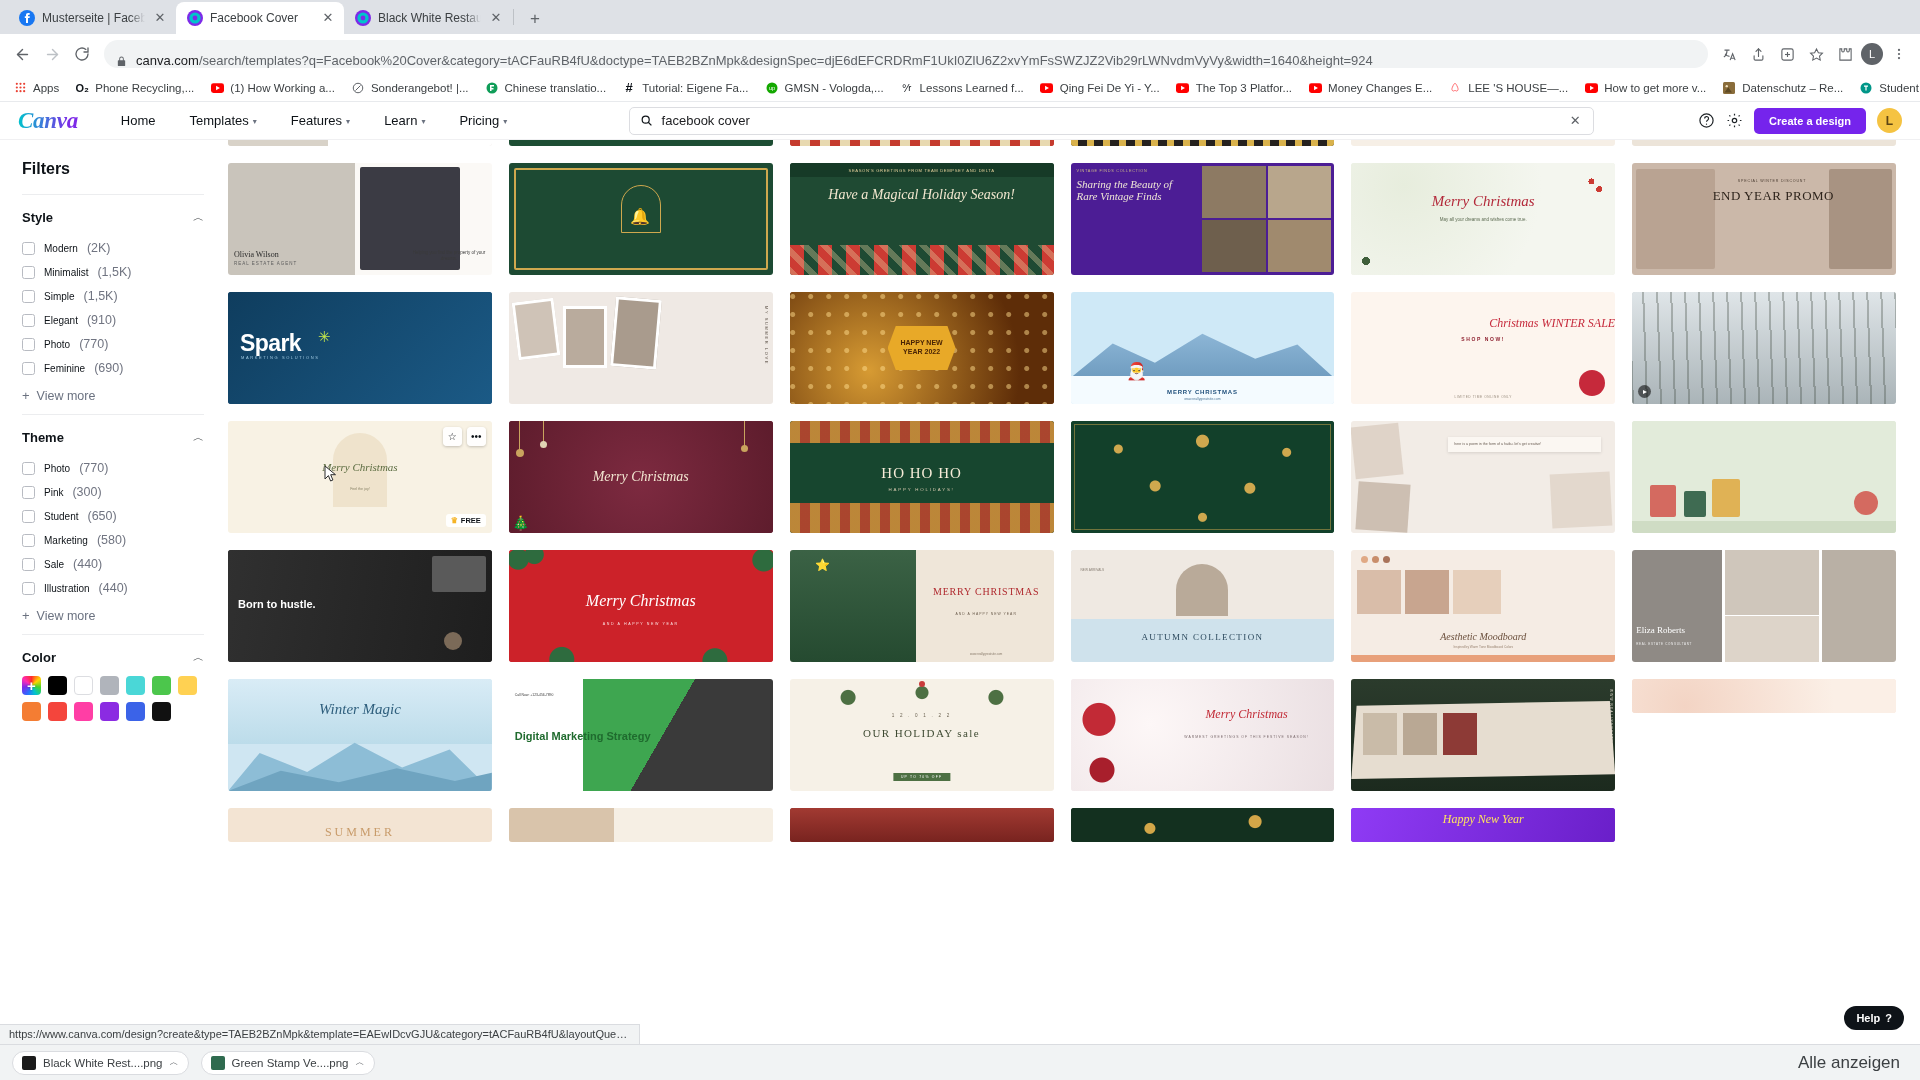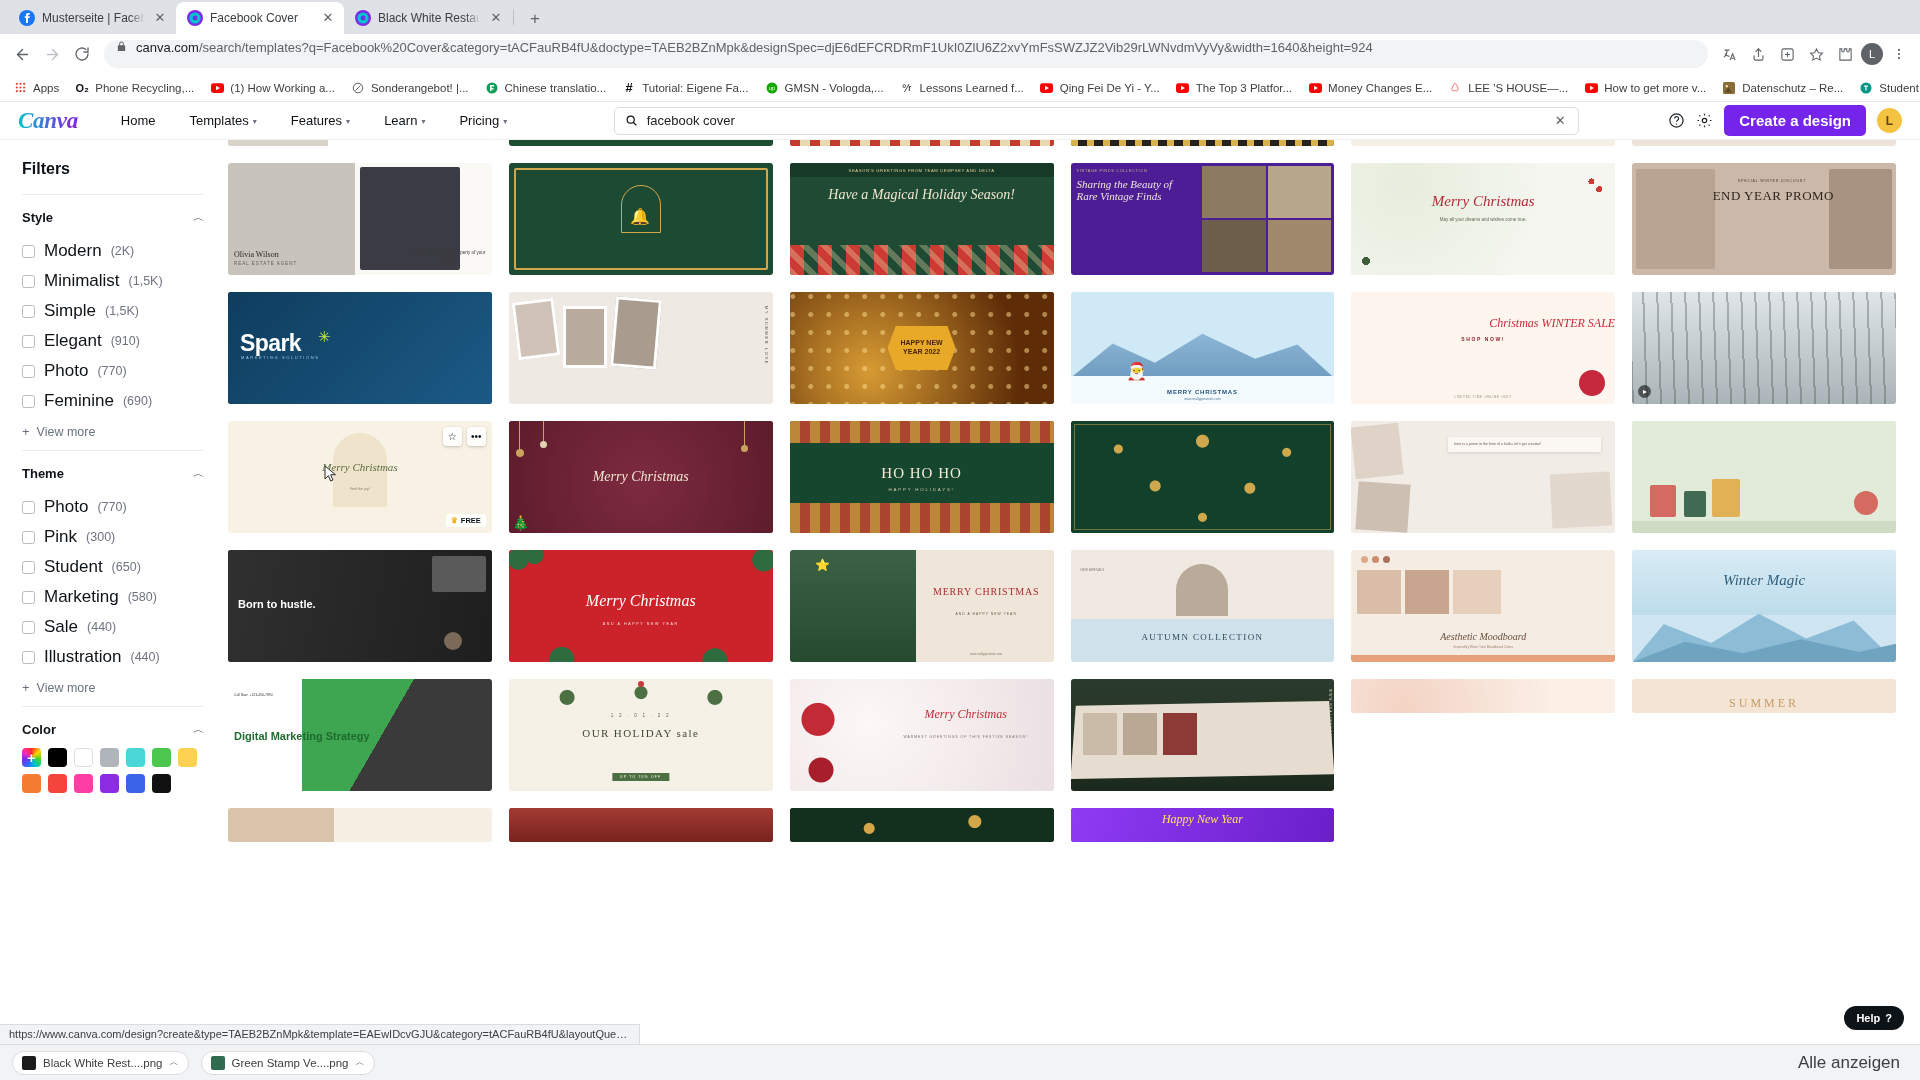--- a/index.html
+++ b/index.html
@@ -73,21 +73,21 @@
     display: flex; align-items: center; justify-content: center;
     color: #5f6368;
   }
   .navbtn.disabled { color: #bdc1c6; }
   .omnibox {
     flex: 1 1 auto;
     height: 28px;
     background: #f1f3f4;
     border-radius: 14px;
     display: flex;
-    align-items: flex-start;
+    align-items: flex-end;
     padding: 0 12px;
     margin: 0 6px;
     gap: 9px;
     overflow: hidden;
   }
   .omnibox-url {
     font-size: 13px;
     color: #202124;
     white-space: nowrap;
     overflow: hidden;
@@ -173,21 +173,21 @@
     gap: 9px;
     background: #fff;
   }
   .search-val { font-size: 13px; color: #202124; flex: 1 1 auto; }
   .search-clear { color: #5f6368; font-size: 13px; padding-right: 2px; }
   .hdr-right { display: flex; align-items: center; gap: 11px; }
   .hdr-ico { color: #1f2428; display: flex; align-items: center; }
   .btn-create {
     background: #7524ec;
     color: #fff;
-    font-size: 15px;
+    font-size: 11px;
     font-weight: bold;
     padding: 7px 15px;
     border-radius: 5px;
     white-space: nowrap;
   }
   .avatar-canva {
     width: 25px; height: 25px; border-radius: 50%;
     background: #f5c342; color: #5c4414;
     display: flex; align-items: center; justify-content: center;
     font-size: 12px; font-weight: bold;
@@ -209,21 +209,21 @@
     display: flex; align-items: center; justify-content: space-between;
     width: 182px; margin-bottom: 11px;
   }
   .fgroup-title { font-size: 13px; font-weight: bold; color: #0e1318; }
   .caret { color: #3c4043; font-size: 11px; }
   .frow { display: flex; align-items: center; gap: 9px; padding: 5px 0; }
   .cb {
     width: 13px; height: 13px; flex: 0 0 13px;
     border: 1.3px solid #b8bbc2; border-radius: 2.5px; background: #fff;
   }
-  .frow-label { font-size: 17px; color: #0e1318; }
+  .frow-label { font-size: 10px; color: #0e1318; }
   .frow-count { font-size: 12.5px; color: #707481; }
   .viewmore { display: flex; align-items: center; gap: 7px; padding: 8px 0 3px 0; color: #6b7280; font-size: 12.5px; }
   .plus { font-size: 13px; }
   .swatches { display: flex; flex-wrap: wrap; gap: 7px; width: 182px; margin-top: 4px; }
   .sw { width: 19px; height: 19px; border-radius: 4px; flex: 0 0 19px; }
   .sw.border { border: 1px solid #dcdde1; }
   .sw-rainbow {
     background: conic-gradient(#ff2b2b, #ffd400, #44d62c, #00c4cc, #2b6cff, #7d2ae8, #ff2bb3, #ff2b2b);
     display: flex; align-items: center; justify-content: center;
     position: relative;
@@ -967,20 +967,28 @@
               <span style="width:7px;height:7px;border-radius:50%;background:#a9735a;display:block;"></span>
             </div>
             <div style="position:absolute;left:6px;top:20px;width:44px;height:44px;background:#d9bda9;"></div>
             <div style="position:absolute;left:54px;top:20px;width:44px;height:44px;background:#c8a58f;"></div>
             <div style="position:absolute;left:102px;top:20px;width:48px;height:44px;background:#e6cfbb;"></div>
             <div style="position:absolute;left:0;right:0;bottom:20px;text-align:center;font-family:'Liberation Serif',serif;font-style:italic;color:#6b4f3c;font-size:10px;">Aesthetic Moodboard</div>
             <div style="position:absolute;left:0;right:0;bottom:13px;text-align:center;font-size:3.2px;color:#9b8573;">Inspired by Warm Tone Moodboard Colors</div>
             <div style="position:absolute;left:0;right:0;bottom:0;height:7px;background:#e8a07a;"></div>
           </div>
 
+          <div class="card" style="background:#fff">
+            <div style="position:absolute;left:0;top:0;width:34%;bottom:0;background:#8f8a85;"></div>
+            <div style="position:absolute;left:35%;top:0;width:36%;height:58%;background:#cfc6bb;"></div>
+            <div style="position:absolute;left:35%;top:59%;width:36%;bottom:0;background:#ddd4c9;"></div>
+            <div style="position:absolute;right:0;top:0;width:28%;bottom:0;background:#b9b0a5;"></div>
+            <div style="position:absolute;left:4px;bottom:26px;color:#fff;font-family:'Liberation Serif',serif;font-size:9px;line-height:1.1;">Eliza Roberts</div>
+            <div style="position:absolute;left:4px;bottom:16px;color:#eee;font-size:3px;letter-spacing:.7px;">REAL ESTATE CONSULTANT</div>
+          </div>
 
           <div class="card" style="background:#cfe6f2">
             <div style="position:absolute;left:0;right:0;top:0;height:58%;background:linear-gradient(#d9ecf6 0,#bcdcea 100%);"></div>
             <div style="position:absolute;left:0;right:0;bottom:0;height:50%;background:#8dbdd6;clip-path:polygon(0 100%,12% 32%,30% 66%,48% 14%,66% 58%,84% 26%,100% 100%);"></div>
             <div style="position:absolute;left:0;right:0;bottom:0;height:30%;background:#6fa4c0;clip-path:polygon(0 100%,20% 40%,42% 74%,64% 32%,86% 70%,100% 46%,100% 100%);"></div>
             <div style="position:absolute;left:0;right:0;top:22px;text-align:center;font-family:'Liberation Serif',serif;font-style:italic;color:#2f5f7d;font-size:15px;">Winter Magic</div>
           </div>
 
           <div class="card" style="background:#fff">
             <div style="position:absolute;right:0;top:0;width:68%;bottom:0;background:#3a3a3a;"></div>

